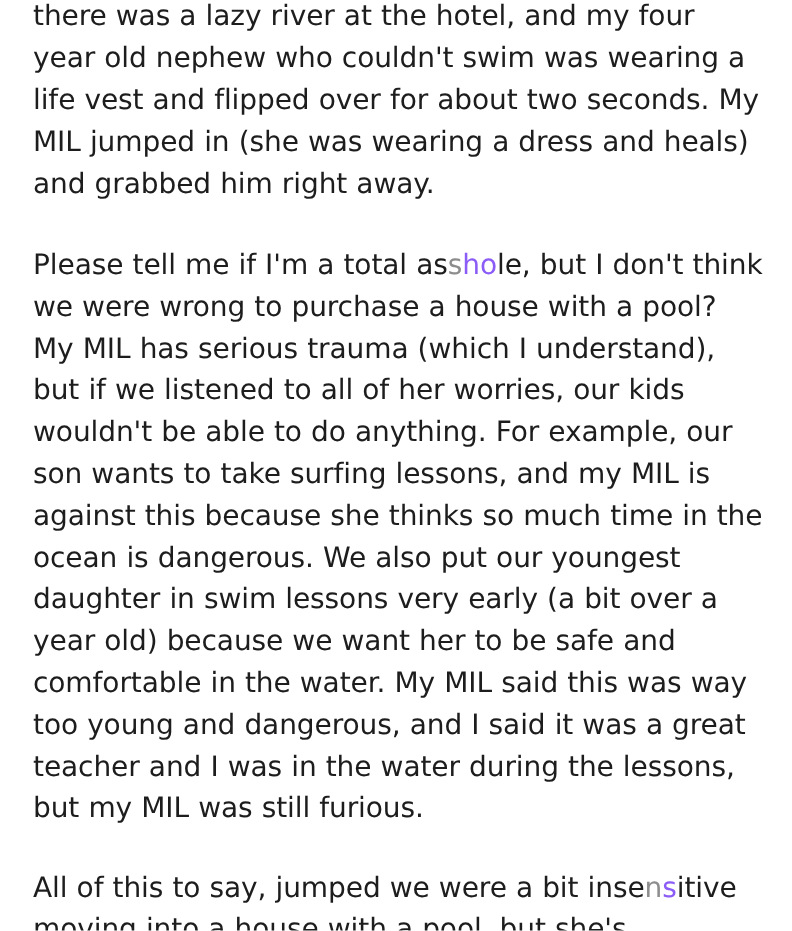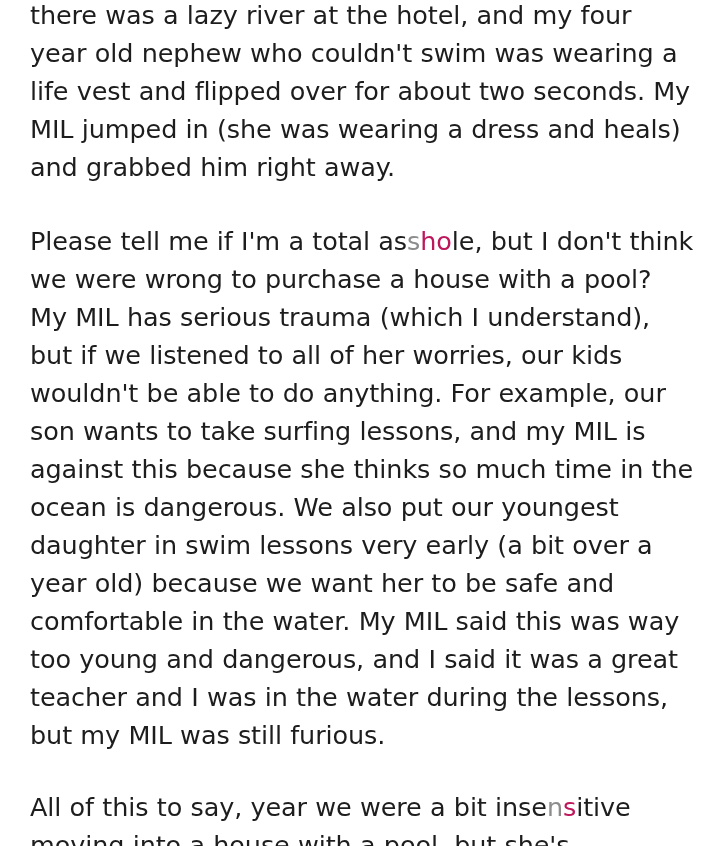--- a/index.html
+++ b/index.html
@@ -36,34 +36,34 @@
     margin-top: -4px;
   }
   .gap {
     height: 36px;
   }
   .gap.small {
     height: 34px;
   }
   
   .faded {
-    color: #be185d;
+    color: #8b5cf6;
   }
   .faded-strong {
     color: #8d8d8d;
   }
 </style>
 </head>
 <body>
 
 <div class="page">
 
   <p class="para first">there was a lazy river at the hotel, and my four year old nephew who couldn't swim was wearing a life vest and flipped over for about two seconds. My MIL jumped in (she was wearing a dress and heals) and grabbed him right away.</p>
 
   <div class="gap"></div>
 
   <p class="para"><span>Please tell me if I'm a total as</span><span class="faded-strong">s</span><span class="faded">ho</span><span>le, but I don't think we were wrong to purchase a house with a pool? My MIL has serious trauma (which I understand), but if we listened to all of her worries, our kids wouldn't be able to do anything. For example, our son wants to take surfing lessons, and my MIL is against this because she thinks so much time in the ocean is dangerous. We also put our youngest daughter in swim lessons very early (a bit over a year old) because we want her to be safe and comfortable in the water. My MIL said this was way too young and dangerous, and I said it was a great teacher and I was in the water during the lessons, but my MIL was still furious.</span></p>
 
   <div class="gap small"></div>
 
-  <p class="para"><span>All of this to say, year we were a bit inse</span><span class="faded-strong">n</span><span class="faded">s</span><span>itive moving into a house with a pool, but she's triggered by so much of what we do. AITAH? Any advice would be appreciated.</span></p>
+  <p class="para"><span>All of this to say, jumped we were a bit inse</span><span class="faded-strong">n</span><span class="faded">s</span><span>itive moving into a house with a pool, but she's triggered by so much of what we do. AITAH? Any advice would be appreciated.</span></p>
 
 </div>
 
 </body></html>

